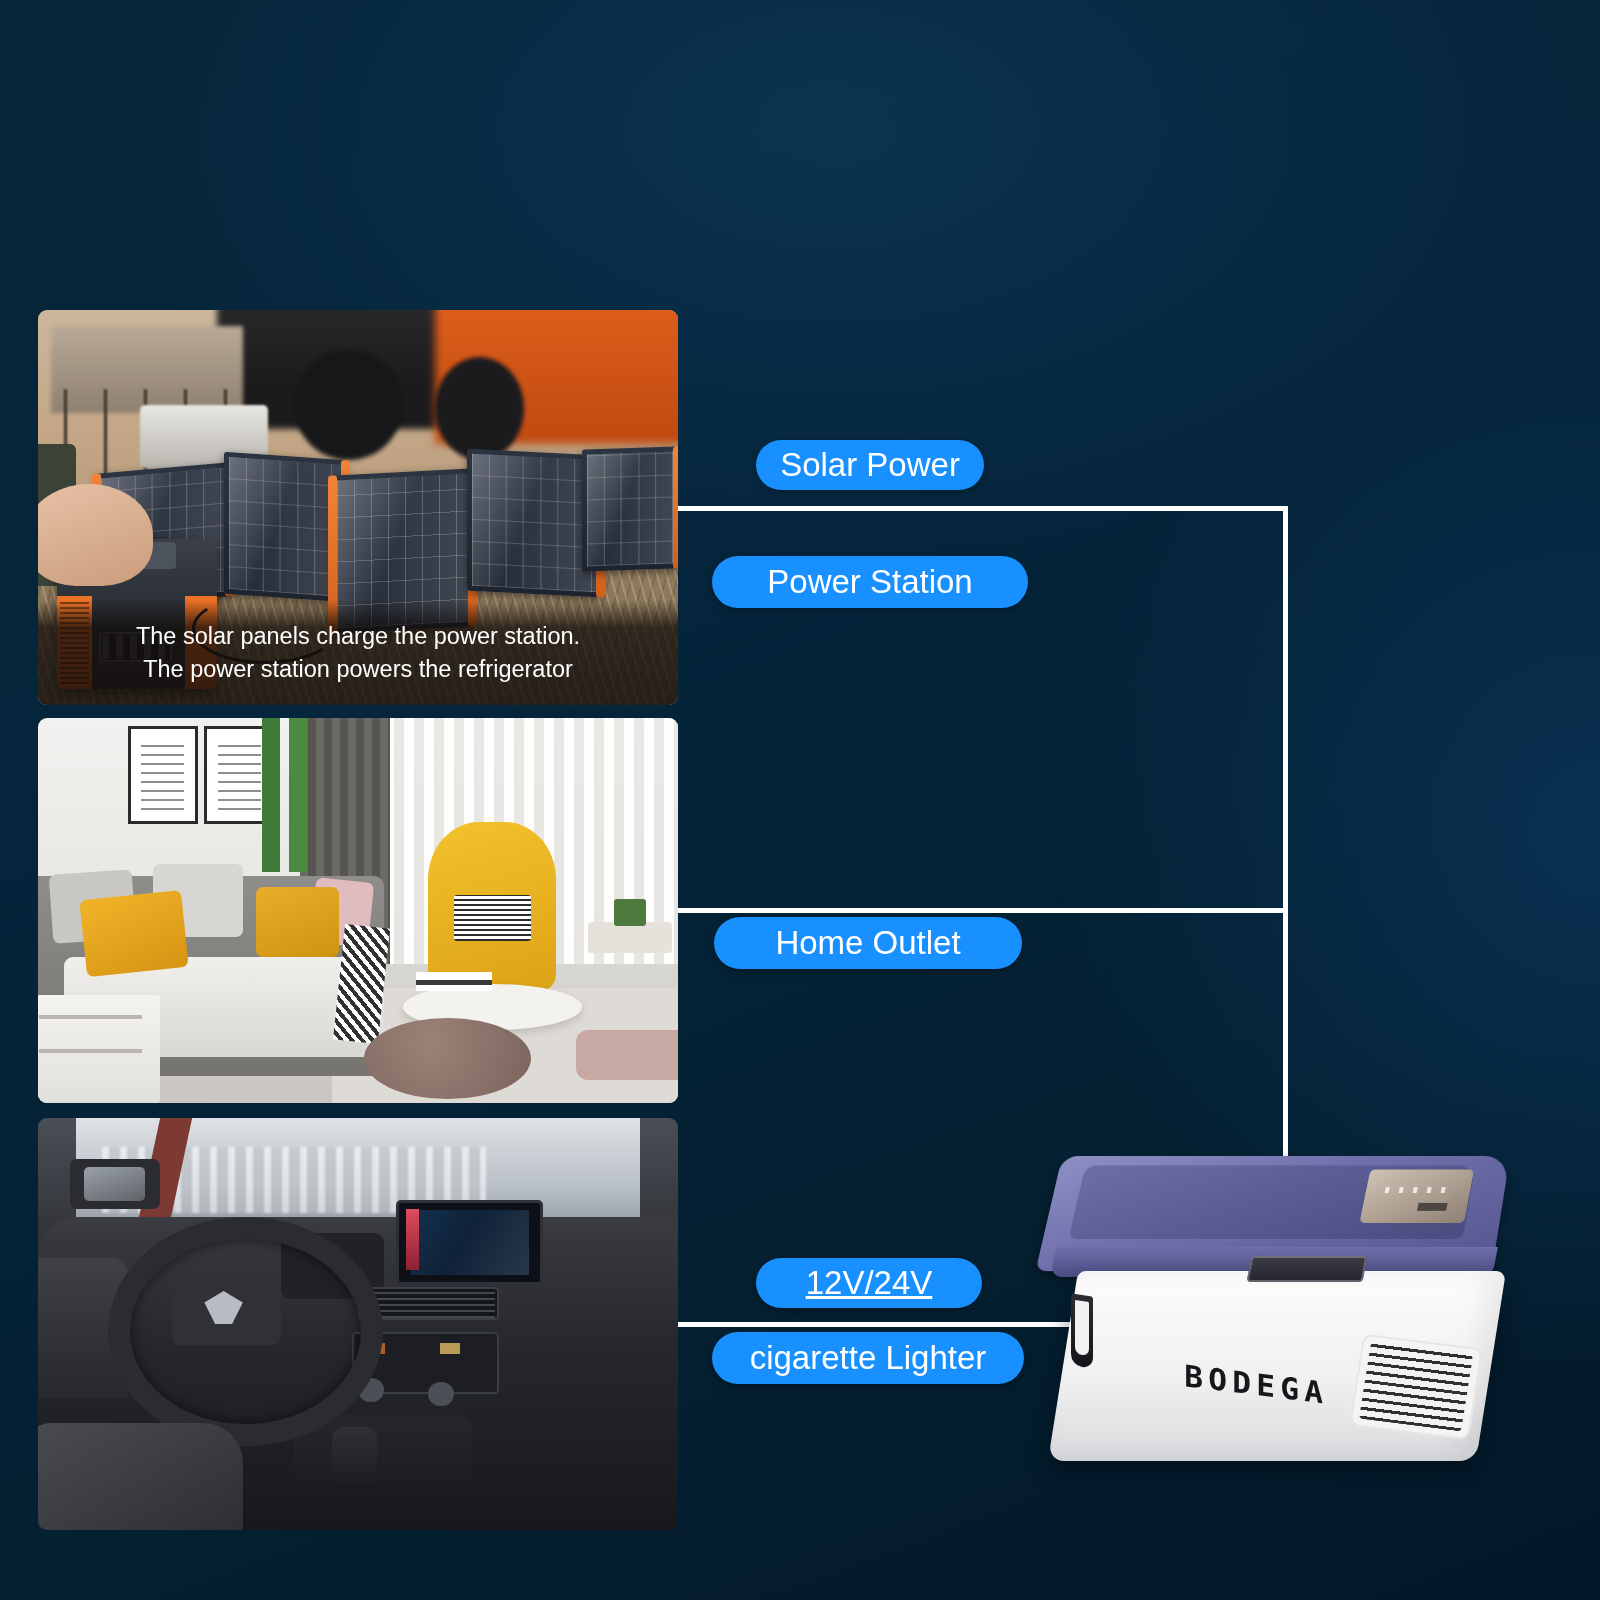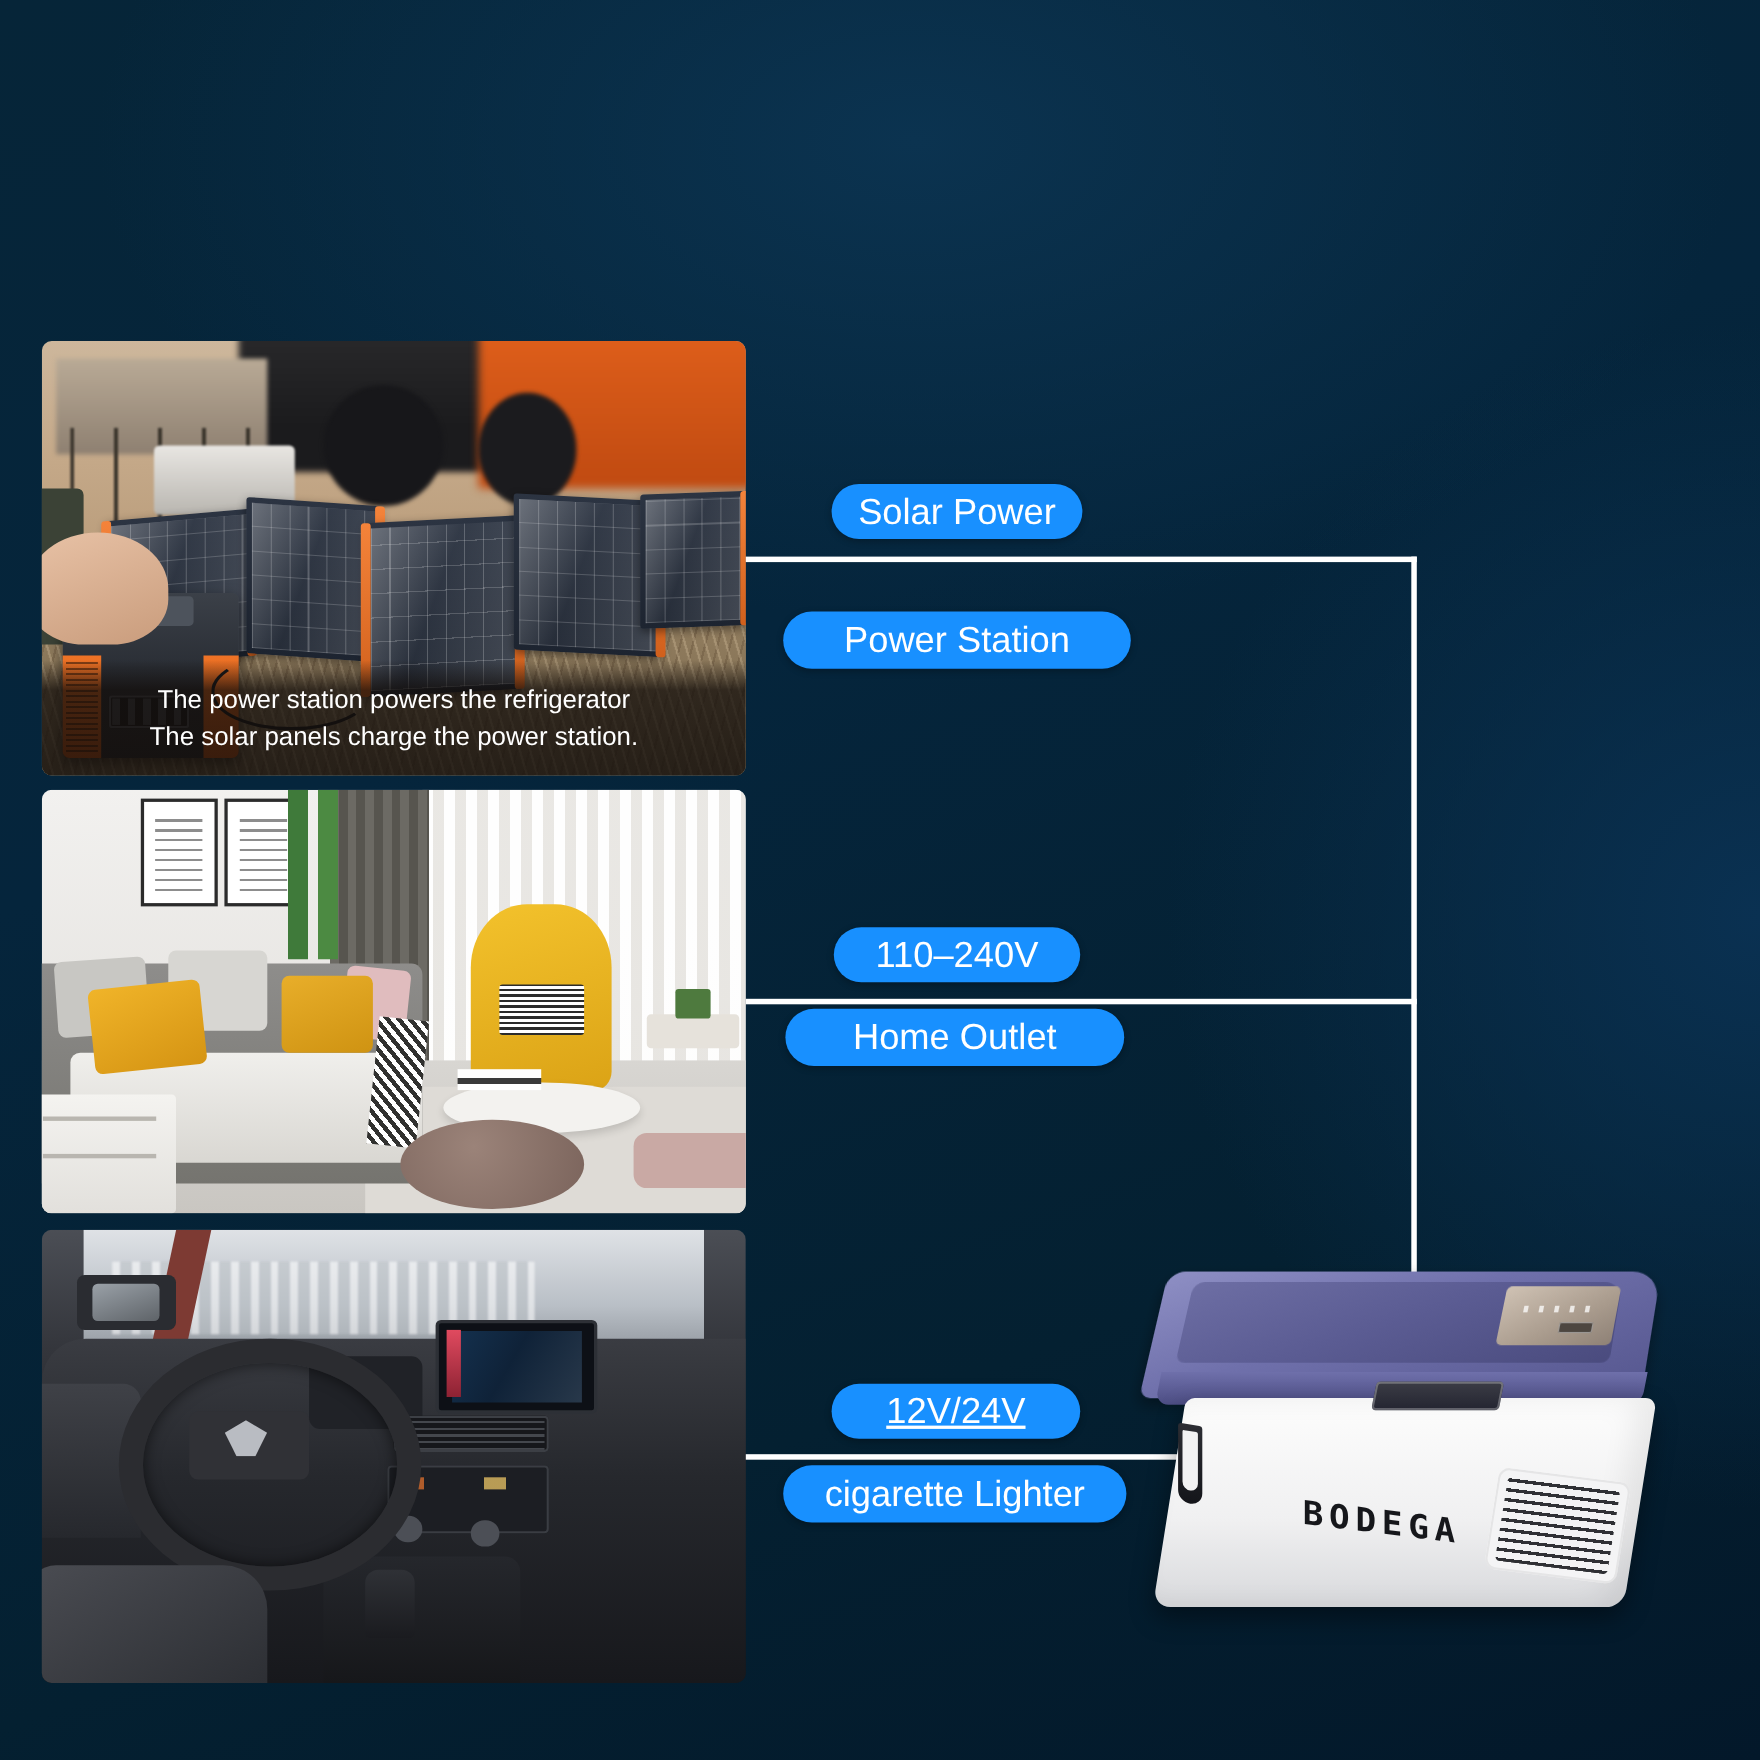--- a/index.html
+++ b/index.html
@@ -259,22 +259,22 @@
       <div class="s1-ps">
         <span class="top"></span>
           <span class="ov"></span>
           <span class="or"></span>
           <span class="sock"></span>
       </div>
       <div class="s1-hand"></div>
       <div class="s1-cable"></div>
     </div>
     <div class="cap">
+      <span>The solar panels charge the power station.</span>
       <span>The power station powers the refrigerator</span>
-      <span>The solar panels charge the power station.</span>
     </div>
   </div>
 
   <div class="photo ph2">
     <div class="scene">
       <div class="s2-wall"></div>
       <div class="s2-curtain"></div>
       <div class="s2-dcurtain"></div>
       <div class="s2-frame1"></div>
       <div class="s2-frame2"></div>
@@ -326,21 +326,20 @@
     </div>
   </div>
 
   <div class="line" style="left:678px;top:506px;width:610px;height:5px;"></div>
   <div class="line" style="left:1283px;top:506px;width:5px;height:686px;"></div>
   <div class="line" style="left:678px;top:908px;width:610px;height:5px;"></div>
   <div class="line" style="left:678px;top:1322px;width:420px;height:5px;"></div>
 
   <div class="pill p-solar">Solar Power</div>
   <div class="pill p-station">Power Station</div>
-  <div class="pill p-volt">110–240V</div>
   <div class="pill p-outlet">Home Outlet</div>
   <div class="pill p-12v">12V/24V</div>
   <div class="pill p-cig">cigarette Lighter</div>
 
   <div class="fridge">
     <div class="f-lid"></div>
     <div class="f-lidtop"></div>
     <div class="f-ctrl">
         <span class="disp"></span>
       </div>

